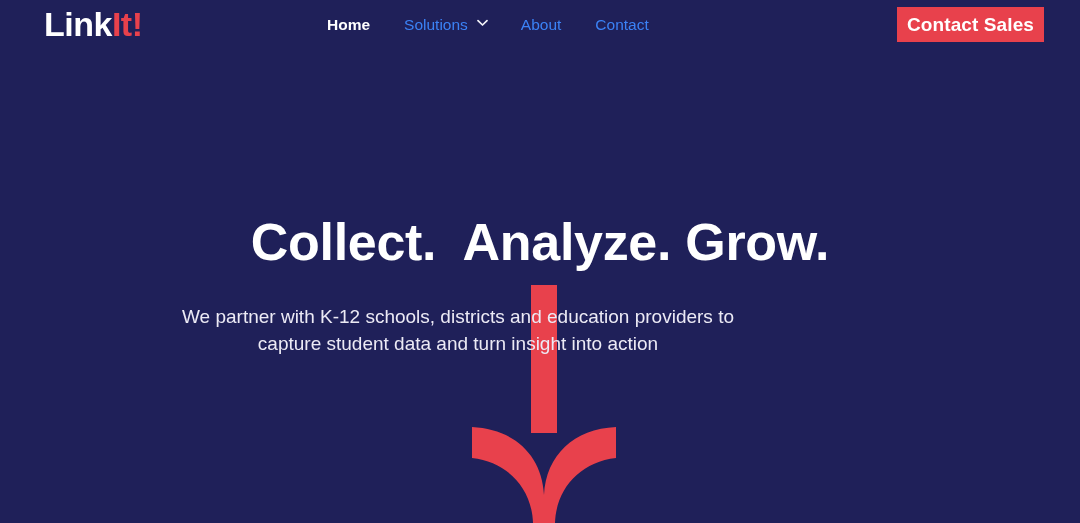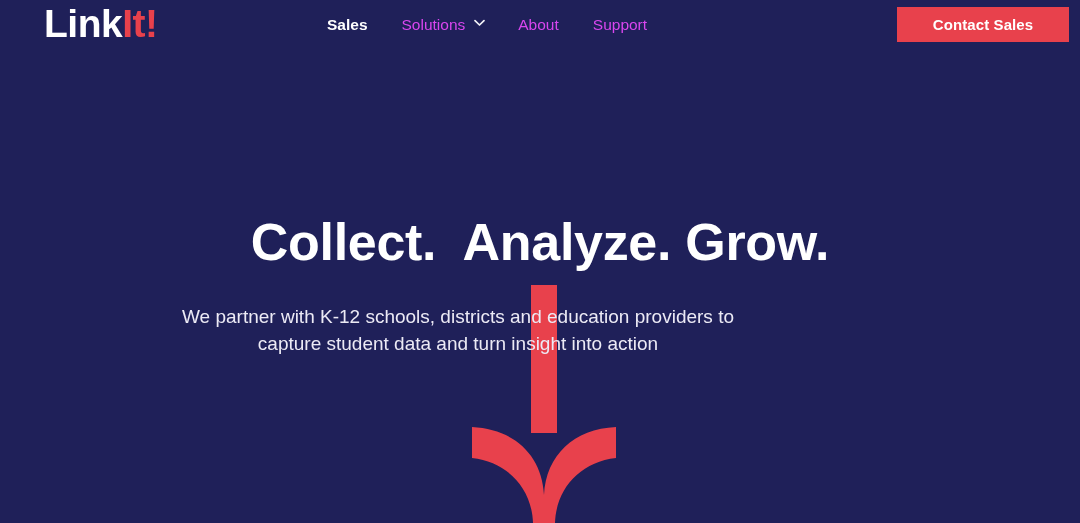--- a/index.html
+++ b/index.html
@@ -31,21 +31,21 @@
     left: 0;
     width: 1080px;
     height: 50px;
     z-index: 30;
   }
 
   #logo {
     position: absolute;
     left: 44px;
     top: 4px;
-    font-size: 39px;
+    font-size: 34px;
     line-height: 40px;
     font-weight: 700;
     letter-spacing: -0.5px;
     user-select: none;
     white-space: nowrap;
   }
   #logo .logo-link { color: #ffffff; }
   #logo .logo-it  { color: #e8414c; }
 
   #nav {
@@ -54,21 +54,21 @@
     top: 11px;
     height: 28px;
     display: flex;
     align-items: center;
     gap: 0px;
     white-space: nowrap;
   }
   .nav-item {
     display: flex;
     align-items: center;
-    color: #d946ef;
+    color: #3b82f6;
     font-size: 15.5px;
     line-height: 20px;
     text-decoration: none;
     padding: 2px 17px;
     cursor: pointer;
   }
   .nav-item.active {
     font-weight: 700;
     color: #ffffff;
   }
@@ -79,27 +79,27 @@
     height: 10px;
     position: relative;
     top: -1px;
   }
   .chev svg { display: block; }
 
   #contact-sales {
     position: absolute;
     left: 897px;
     top: 7px;
-    width: 172px;
+    width: 147px;
     height: 35px;
     background: #e8414c;
     border: none;
     color: #ffffff;
     font-family: "Liberation Sans", sans-serif;
-    font-size: 15px;
+    font-size: 19px;
     font-weight: 700;
     letter-spacing: 0.1px;
     cursor: pointer;
     padding: 0;
     display: flex;
     align-items: center;
     justify-content: center;
   }
 
   
@@ -161,38 +161,38 @@
 
   <div id="header">
 
     <div id="logo">
       <span class="logo-link">Link</span><span class="logo-it">It!</span>
     </div>
 
     <nav id="nav">
 
       <a class="nav-item active" href="#">
-        <span>Sales</span>
+        <span>Home</span>
       </a>
 
       <a class="nav-item" href="#">
         <span>Solutions</span>
         <span class="chev">
           <svg width="11" height="8" viewBox="0 0 11 8" aria-hidden="true">
             <path d="M1 1.6 L5.5 6 L10 1.6" fill="none" stroke="#f2f2f7" stroke-width="1.7" stroke-linecap="round" stroke-linejoin="round"></path>
           </svg>
         </span>
       </a>
 
       <a class="nav-item" href="#">
         <span>About</span>
       </a>
 
       <a class="nav-item" href="#">
-        <span>Support</span>
+        <span>Contact</span>
       </a>
 
 
 
     </nav>
 
     <button id="contact-sales">
       <span>Contact Sales</span>
     </button>
 

